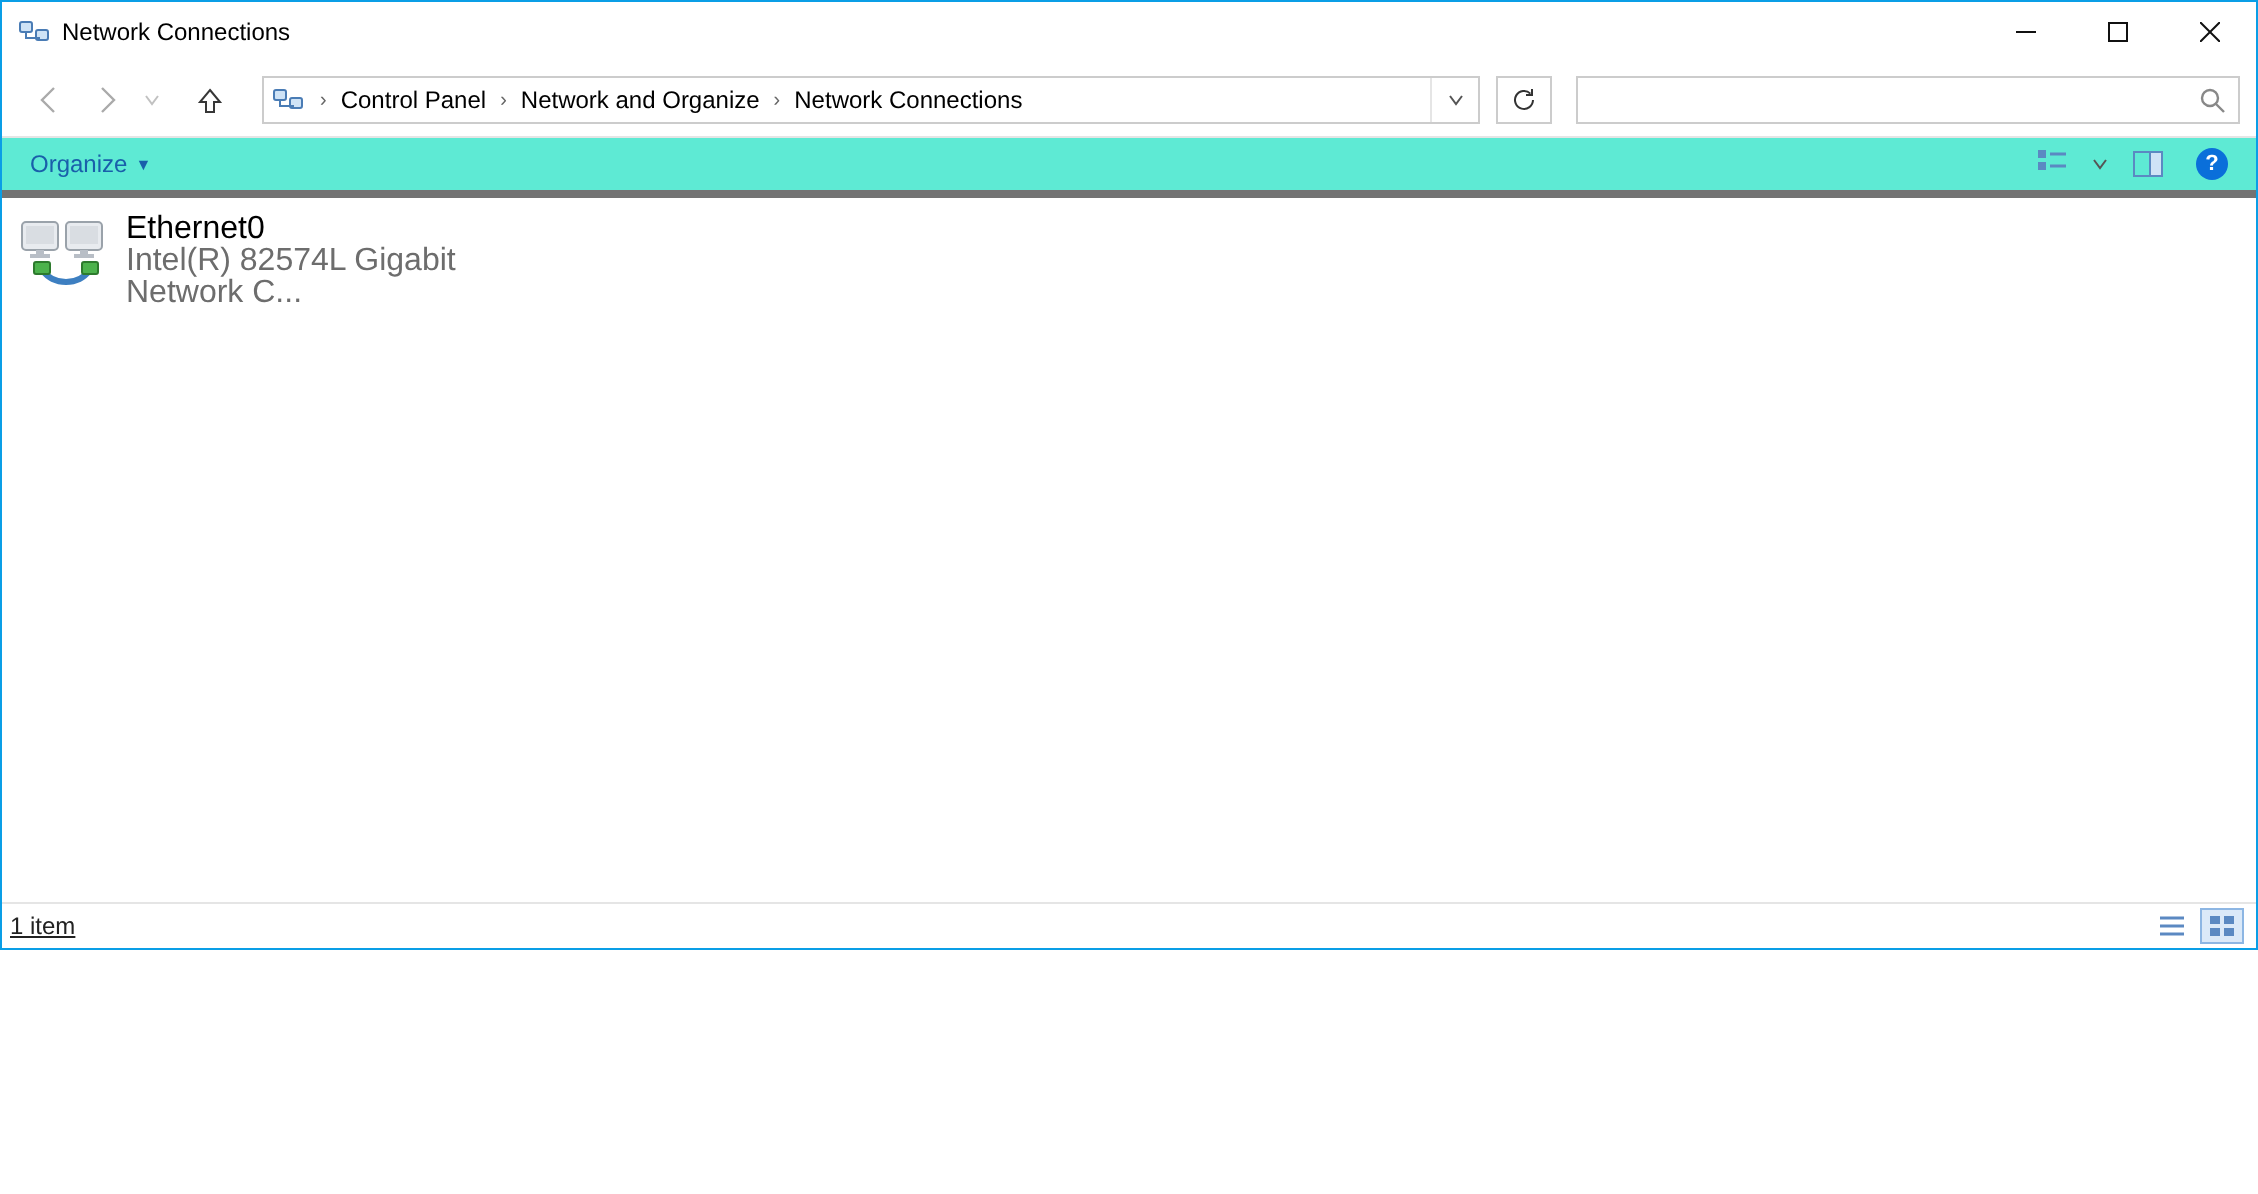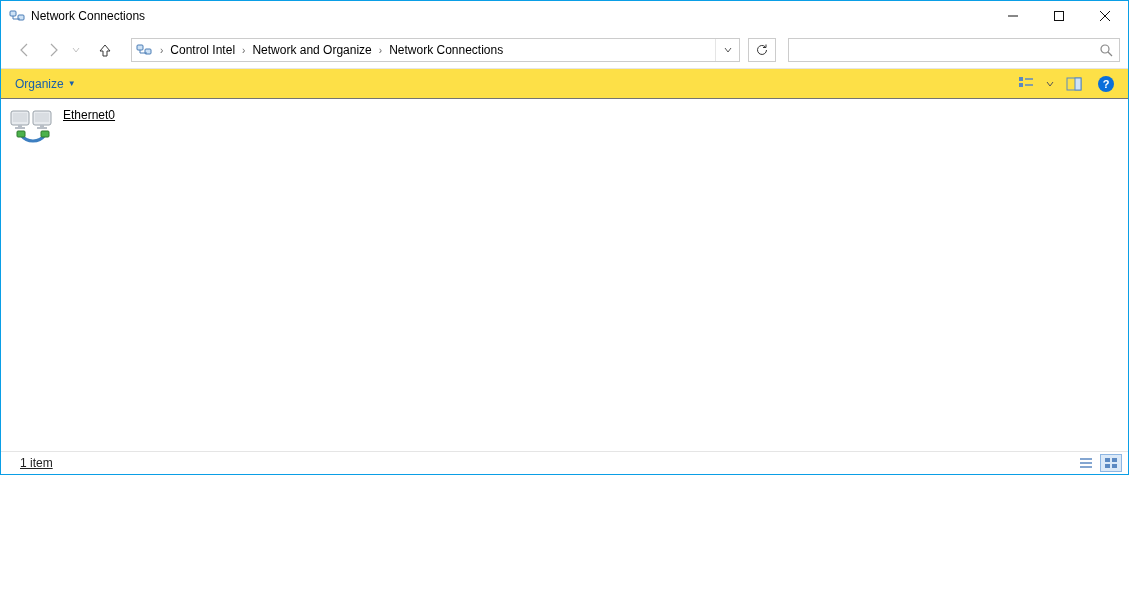--- a/index.html
+++ b/index.html
@@ -72,23 +72,23 @@
     position: relative;
   }
   .searchbox input {
     flex:1; border:none; outline:none; height:100%;
     font-size:12px; padding:0 6px; background:transparent;
   }
   .search-icon-slot { width:26px; height:100%; display:flex; align-items:center; justify-content:center; }
   
   .cmdbar {
     height: 31px;
-    background: #fde047;
+    background: #5eead4;
     border-top: 1px solid #e5e5e5;
-    border-bottom: 1px solid #737373;
+    border-bottom: 4px solid #737373;
     display:flex; align-items:center;
     padding: 0 8px 0 8px;
   }
   .organize {
     display:flex; align-items:center; gap:4px;
     font-size:12px; color:#195faa; padding:3px 6px;
   }
   .organize .chev { font-size:8px; color:#195faa; }
   .cmdbar-right { margin-left:auto; display:flex; align-items:center; gap:4px; }
   .cmd-icon-btn {
@@ -108,29 +108,29 @@
   .item-tile {
     width: 260px;
     display:flex;
     padding: 2px 4px;
   }
   .conn-icon {
     width:48px; height:44px; flex-shrink:0;
     display:flex; align-items:flex-start; justify-content:center;
     position:relative;
   }
-  .tile-text { padding-left:6px; font-size:12px; line-height:16px;text-decoration:underline; }
+  .tile-text { padding-left:6px; font-size:16px; line-height:16px; }
   .tile-name { color:#000; }
   .tile-status { color:#6d6d6d; }
   .tile-device { color:#6d6d6d; }
   
   .statusbar {
     height:23px; border-top:1px solid #e5e5e5;
     display:flex; align-items:center;
-    padding:0 6px 0 19px;
+    padding:0 6px 0 4px;
     font-size:12px; color:#222;text-decoration:underline;
   }
   .statusbar-right { margin-left:auto; display:flex; gap:3px; }
   .view-toggle {
     width:22px; height:18px; display:flex; align-items:center; justify-content:center;
     border:1px solid transparent;
   }
   .view-toggle.active { border-color:#8db6e3; background:#dbe9f8; }
 </style>
 </head>
@@ -193,21 +193,21 @@
         <svg width="16" height="16" viewBox="0 0 16 16">
           <rect x="1" y="3" width="6" height="5" rx="1" fill="#cfe3f6" stroke="#4a7cb5"></rect>
           <rect x="9" y="7" width="6" height="5" rx="1" fill="#cfe3f6" stroke="#4a7cb5"></rect>
           <path d="M4 8 V11 H11" stroke="#4a7cb5" fill="none"></path>
         </svg>
       </span>
       <span class="crumb">
           <span class="crumb-sep">›</span>
         </span>
       <span class="crumb">
-        <span class="crumb-text">Control Intel</span>
+        <span class="crumb-text">Control Panel</span>
         <span class="crumb-sep">›</span>
       </span>
       <span class="crumb">
         <span class="crumb-text">Network and Organize</span>
         <span class="crumb-sep">›</span>
       </span>
       <span class="crumb">
         <span class="crumb-text">Network Connections</span>
       </span>
       <div class="addr-right">
@@ -283,20 +283,21 @@
           <rect x="31" y="18" width="4" height="2" fill="#b8bec6"></rect>
           <rect x="28" y="20" width="10" height="2" fill="#b8bec6"></rect>
 
           <path d="M12 28 C 18 36, 30 36, 36 28" stroke="#3d7fc1" stroke-width="3" fill="none"></path>
           <rect x="8" y="24" width="8" height="6" fill="#4cb24c" stroke="#2d7a2d" rx="1"></rect>
           <rect x="32" y="24" width="8" height="6" fill="#4cb24c" stroke="#2d7a2d" rx="1"></rect>
         </svg>
       </div>
       <div class="tile-text">
         <div class="tile-name">Ethernet0</div>
+        <div class="tile-device">Intel(R) 82574L Gigabit Network C...</div>
       </div>
     </div>
   </div>
 
   <div class="statusbar">
     <span>1 item</span>
     <div class="statusbar-right">
       <div class="view-toggle">
         <svg width="14" height="12" viewBox="0 0 14 12">
           <line x1="1" y1="2" x2="13" y2="2" stroke="#5b89c2" stroke-width="1.5"></line>

